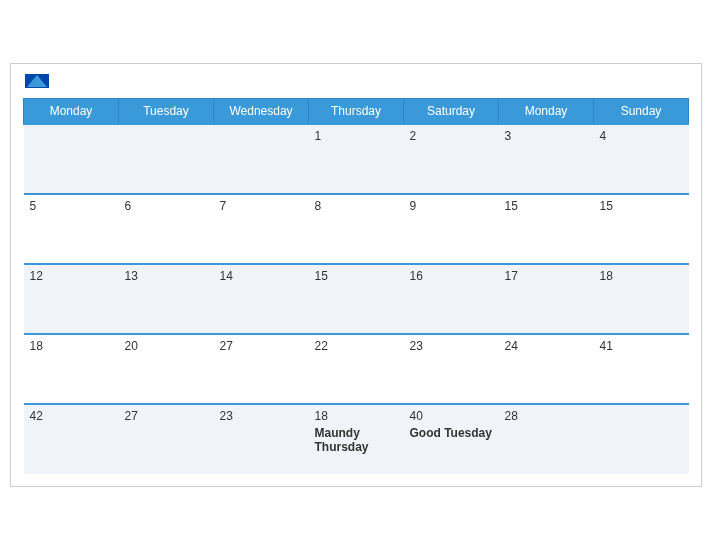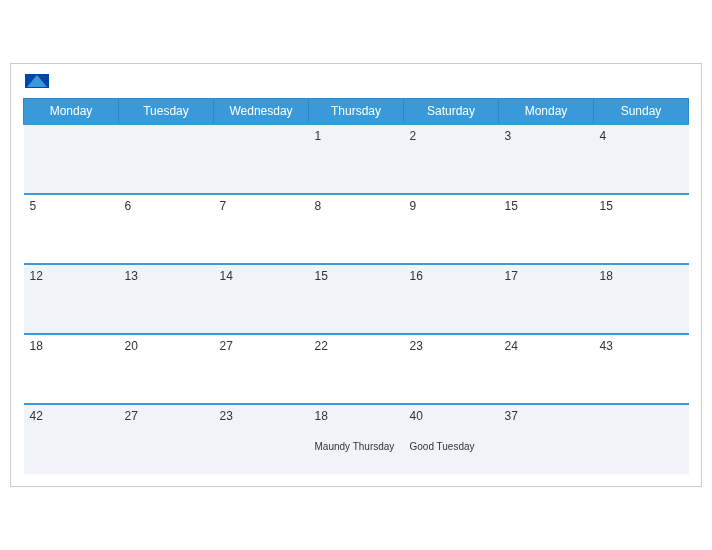--- a/index.html
+++ b/index.html
@@ -92,24 +92,25 @@
     }
     .calendar-table tbody tr:nth-child(even) td {
       background-color: #fff;
     }
     .day-number {
       font-size: 12px;
       color: #333;
       display: block;
     }
     .holiday-name {
-      font-size: 10px;
+      font-size: 12px;
       color: #333;
       display: block;
-      margin-top: 18px;
+      margin-top: 3px;
+      font-weight: bold;
     }
   </style>
 </head>
 <body>
 
 <div class="calendar-container">
   <div class="header">
     <div class="logo">
       <div class="logo-row">
         <span class="logo-general"></span>
@@ -213,21 +214,21 @@
           <td>
             <span class="day-number">22</span>
           </td>
           <td>
             <span class="day-number">23</span>
           </td>
           <td>
             <span class="day-number">24</span>
           </td>
           <td>
-            <span class="day-number">43</span>
+            <span class="day-number">41</span>
           </td>
         </tr>
         <tr>
           <td>
             <span class="day-number">42</span>
           </td>
           <td>
             <span class="day-number">27</span>
           </td>
           <td>
@@ -235,19 +236,19 @@
           </td>
           <td>
             <span class="day-number">18</span>
             <span class="holiday-name">Maundy Thursday</span>
           </td>
           <td>
             <span class="day-number">40</span>
             <span class="holiday-name">Good Tuesday</span>
           </td>
           <td>
-            <span class="day-number">37</span>
+            <span class="day-number">28</span>
           </td>
           <td></td>
         </tr>
       </tbody>
   </table>
 </div>
 
 </body></html>

